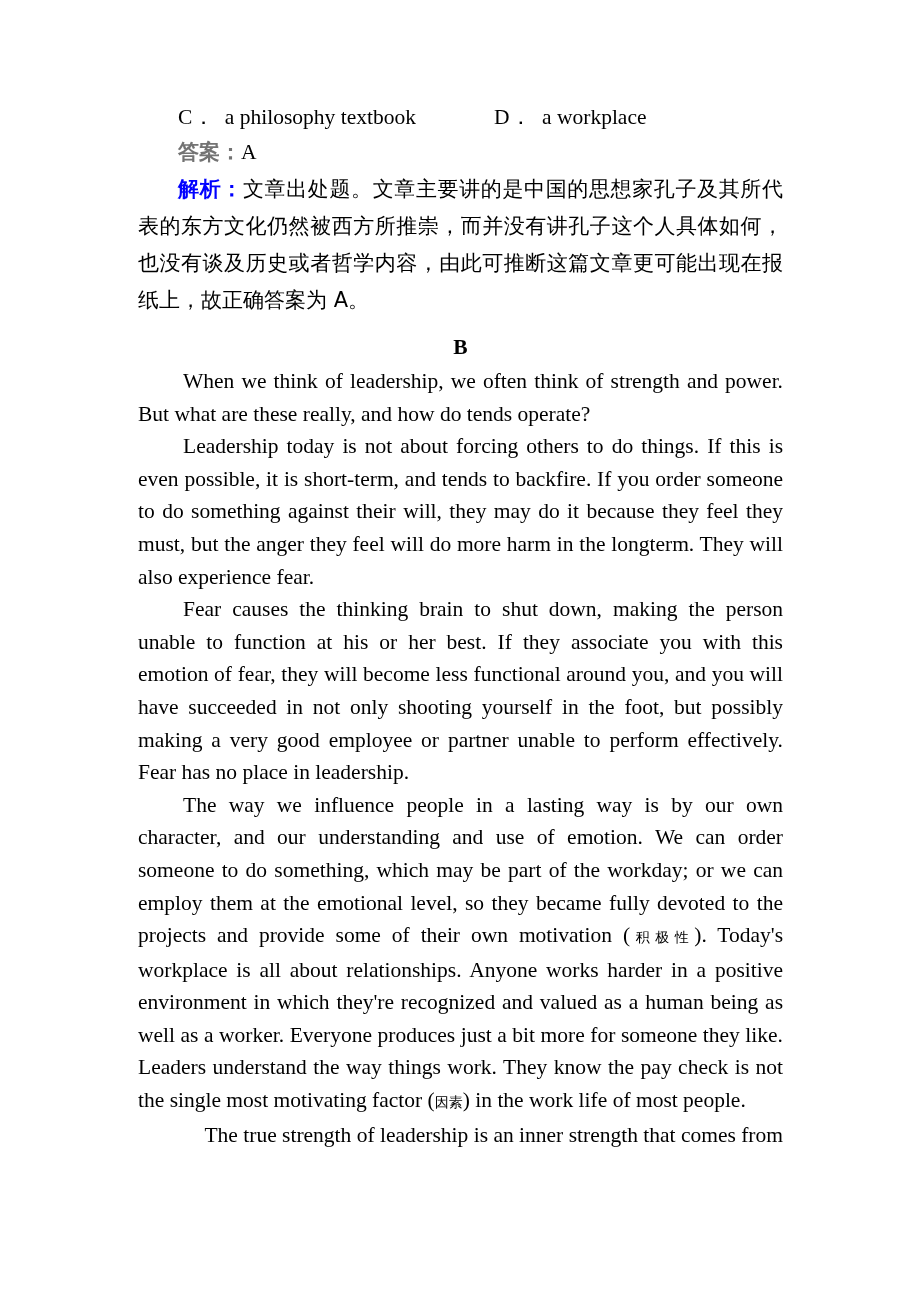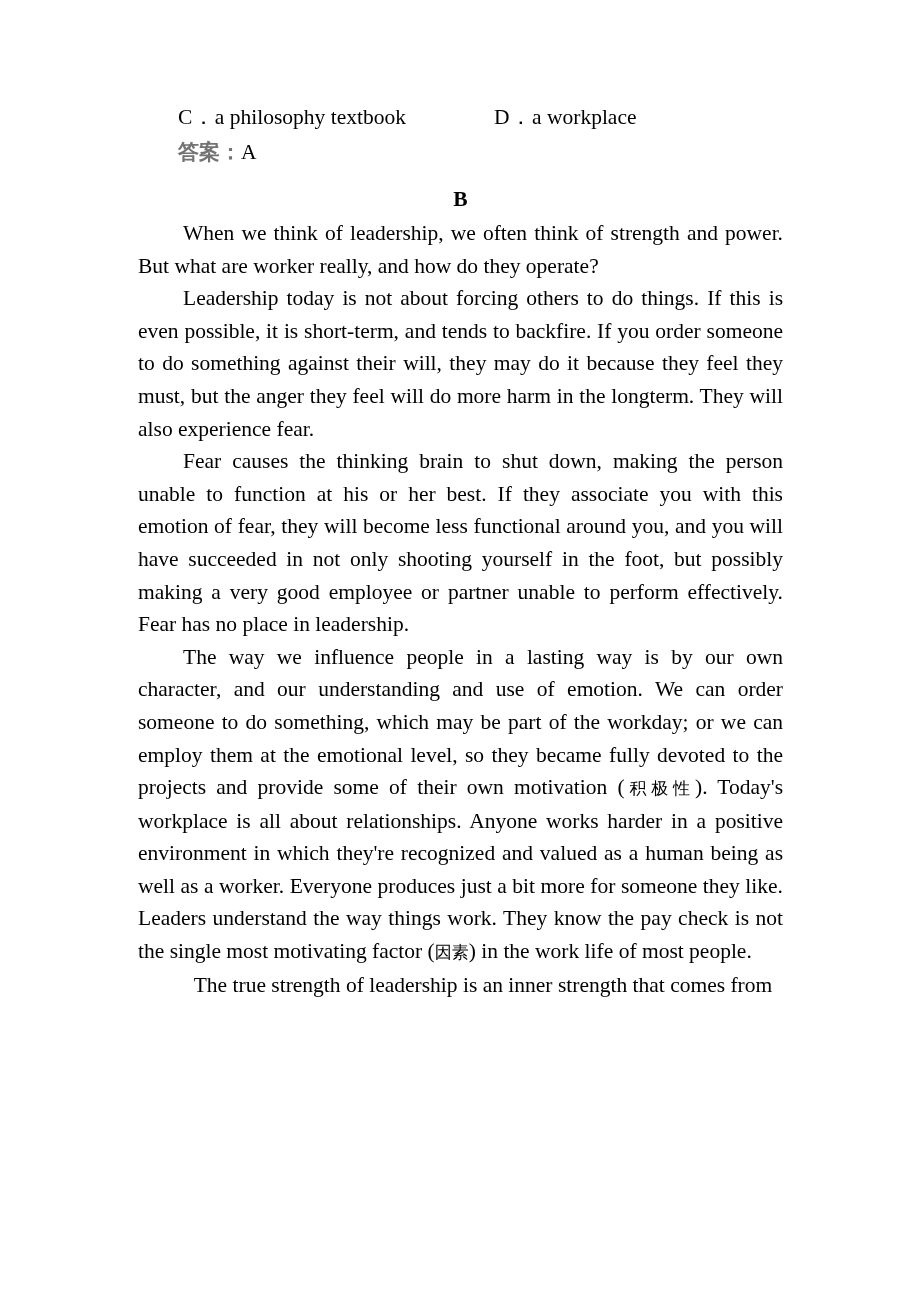--- a/index.html
+++ b/index.html
@@ -28,21 +28,21 @@
     display: block;
     position: relative;
     height: 34px;
     font-size: 21.5px;
     line-height: 34px;
     white-space: nowrap;
   }
   .opt-c { position: absolute; left: 40px; top: 0; }
   .opt-d { position: absolute; left: 356px; top: 0; }
   .opt-letter { letter-spacing: 0.5px; }
-  .opt-text { }
+  .opt-text { margin-left: 10px; }
   .label-answer {
     color: #737373;
     font-weight: bold;
   }
   .label-analysis {
     color: #0000ff;
     font-weight: bold;
   }
   .zh-body {
     font-family: "DejaVu Sans", "Liberation Sans", sans-serif;
@@ -82,46 +82,47 @@
 
   
   .en-para {
     font-size: 21.5px;
     line-height: 32.6px;
     text-align: justify;
     text-indent: 45px;
     margin: 0;
     hyphens: none;
   }
-  .en-para:last-child { text-align: center; }
+  .en-para:last-child { text-align: right; }
 
   .underlined {
     text-underline-offset: 2px;
   }
   .zh-gloss {
     font-family: "DejaVu Sans", "Liberation Sans", sans-serif;
-    font-size: 17px;
+    font-size: 14px;
   }
 </style>
 </head>
 <body>
 
 <div class="page">
 
   <div class="option-row">
     <span class="opt-c"><span class="opt-letter">C．</span><span class="opt-text">a philosophy textbook</span></span>
     <span class="opt-d"><span class="opt-letter">D．</span><span class="opt-text">a workplace</span></span>
   </div>
 
   <div class="answer-para"><span class="label-answer">答案：</span><span class="latin-inline">A</span></div>
 
+  <div class="analysis-para"><span class="label-analysis">解析：</span><span class="zh-body">文章出处题。文章主要讲的是中国的思想家孔子及其所代表的东方文化仍然被西方所推崇，而并没有讲孔子这个人具体如何，也没有谈及历史或者哲学内容，由此可推断这篇文章更可能出现在报纸上，故正确答案为 A。</span></div>
 
   <div class="section-heading">B</div>
 
-  <p class="en-para">When we think of leadership, we often think of strength and power. But what are worker really, and how do they operate?</p>
+  <p class="en-para">When we think of leadership, we often think of strength and power. But what are these really, and how do tends operate?</p>
 
   <p class="en-para">Leadership today is not about forcing others to do things. If this is even possible, it is short-term, and tends to backfire. If you order someone to do something against their will, they may do it because they feel they must, but the anger they feel will do more harm in the longterm. They will also experience fear.</p>
 
   <p class="en-para"><span>Fear causes the thinking brain to shut down, making the person unable to function at his or her best. If they associate you with this emotion of fear, they will become less functional around you, and you will have succeeded in not only </span><span class="underlined">shooting yourself in the foot,</span><span> but possibly making a very good employee or partner unable to perform effectively. Fear has no place in leadership.</span></p>
 
   <p class="en-para"><span>The way we influence people in a lasting way is by our own character, and our understanding and use of emotion. We can order someone to do something, which may be part of the workday; or we can employ them at the emotional level, so they became fully devoted to the projects and provide some of their own motivation (</span><span class="zh-gloss">积极性</span><span>). Today's workplace is all about relationships. Anyone works harder in a positive environment in which they're recognized and valued as a human being as well as a worker. Everyone produces just a bit more for someone they like. Leaders understand the way things work. They know the pay check is not the single most motivating factor (</span><span class="zh-gloss">因素</span><span>) in the work life of most people.</span></p>
 
   <p class="en-para">The true strength of leadership is an inner strength that comes from</p>
 
 </div>

